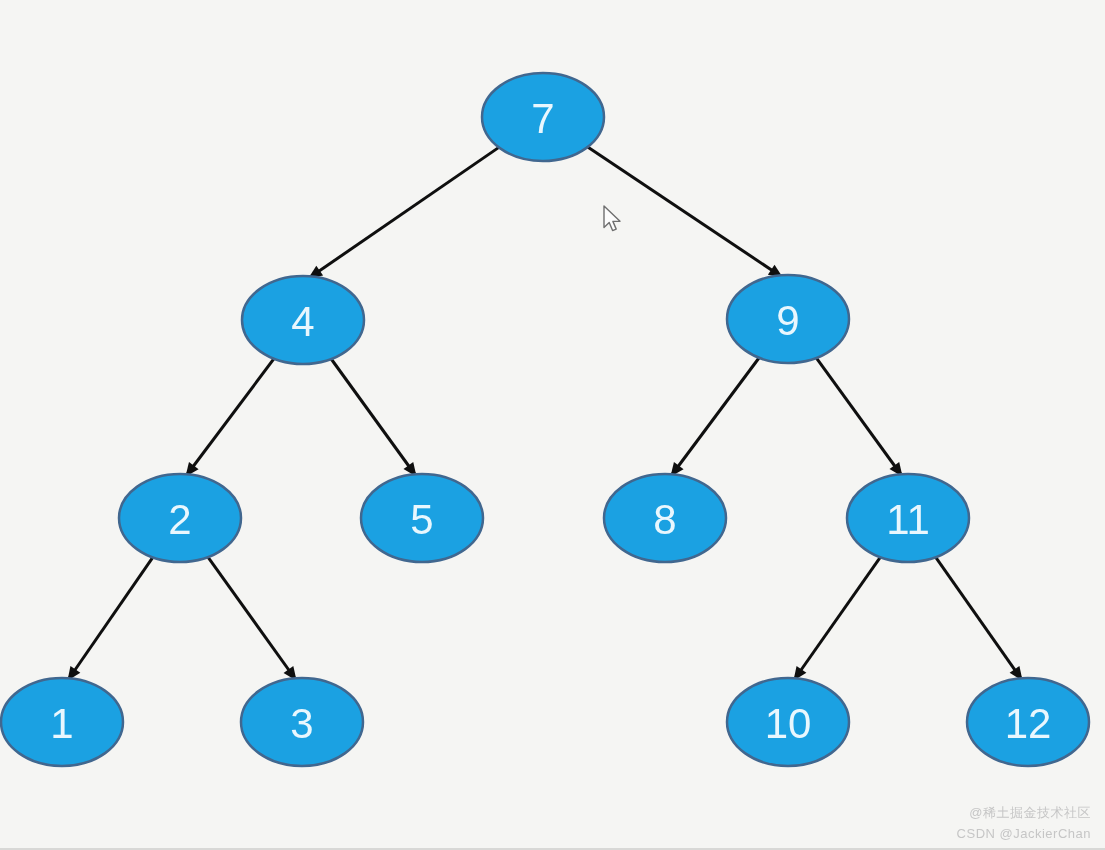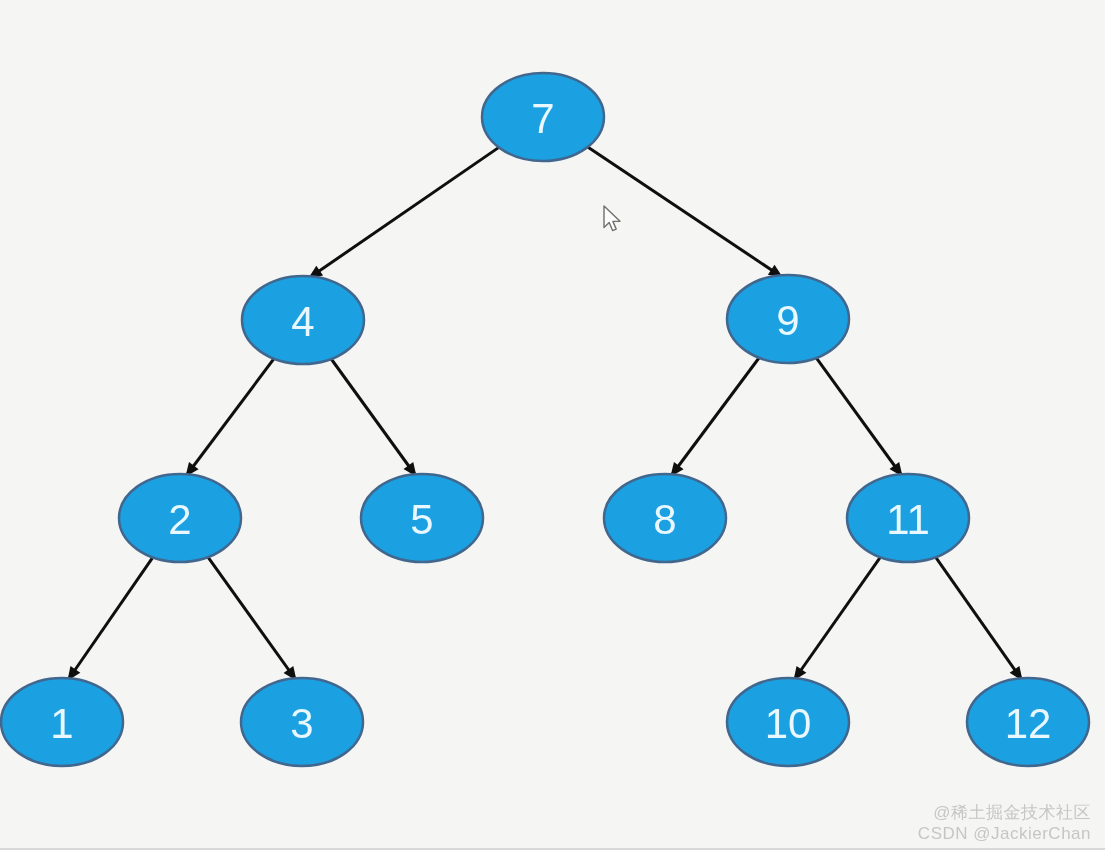--- a/index.html
+++ b/index.html
@@ -30,21 +30,21 @@
   }
   #cursor {
     position: absolute;
     pointer-events: none;
   }
   .watermark {
     position: absolute;
     right: 14px;
     bottom: 4px;
     text-align: right;
-    font-size: 17px;
+    font-size: 13px;
     line-height: 21px;
     letter-spacing: 0.5px;
   }
 </style>
 </head>
 <body>
 
 <div class="stage" style="background: rgb(245, 245, 243);">
   <svg id="tree" width="1105" height="850" viewBox="0 0 1105 850">
       <defs>

